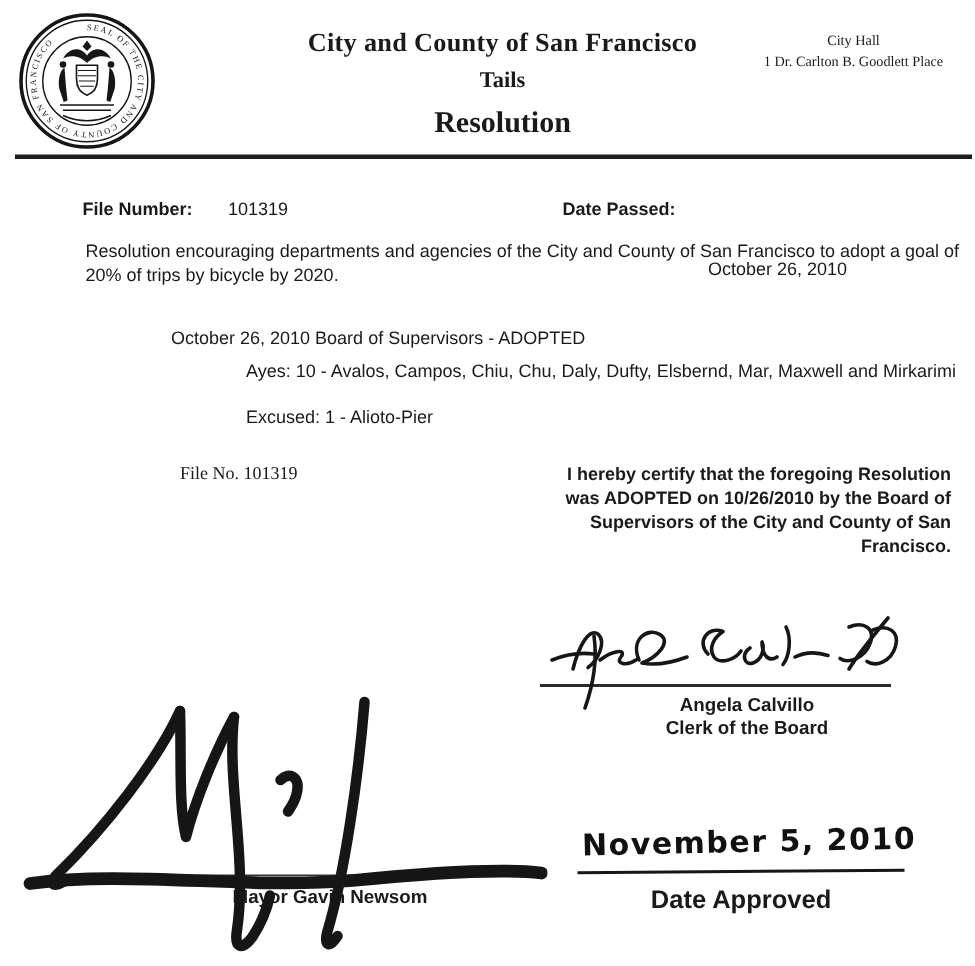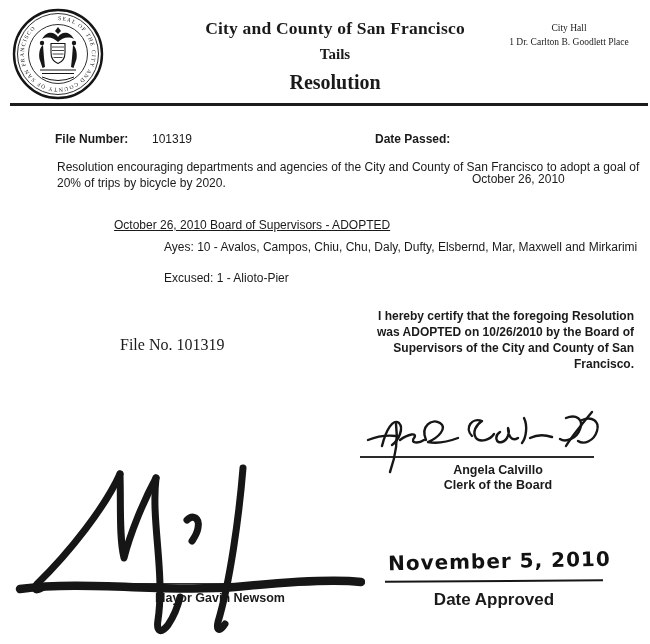--- a/index.html
+++ b/index.html
@@ -18,25 +18,25 @@
 
   
   .body-txt{font-size:12px;line-height:16px;}
   #file-number-label{left:55px;top:131px;}
   #file-number-value{left:152px;top:131px;}
   #date-passed-label{left:375px;top:131px;}
   #date-passed-value{left:472px;top:131px;margin-top:40px;}
 
   #summary{left:57px;top:159px;width:592px;}
 
-  #action-line{left:114px;top:217px;text-decoration:underline;}
+  #action-line{left:114px;top:217px;}
   #ayes{left:164px;top:240px;width:482px;line-height:15px;}
   #excused{left:164px;top:270px;}
 
-  #file-no{left:120px;top:308px;font-size:16px;margin-top:28px;}
+  #file-no{left:120px;top:308px;font-size:12px;}
   #cert-text{left:356px;top:308px;width:278px;line-height:16px;}
 
   
   #clerk-sig{left:360px;top:410px;z-index:2;}
   #clerk-line{left:360px;top:456px;width:234px;height:1.6px;background:#2a2a2a;z-index:1;}
   #clerk-name{left:378px;top:463px;width:240px;font-size:12.5px;}
   #clerk-title{left:378px;top:478px;width:240px;font-size:12.5px;}
 
   
   #mayor-line{left:70px;top:583px;width:276px;height:1.2px;background:#333;z-index:1;}

